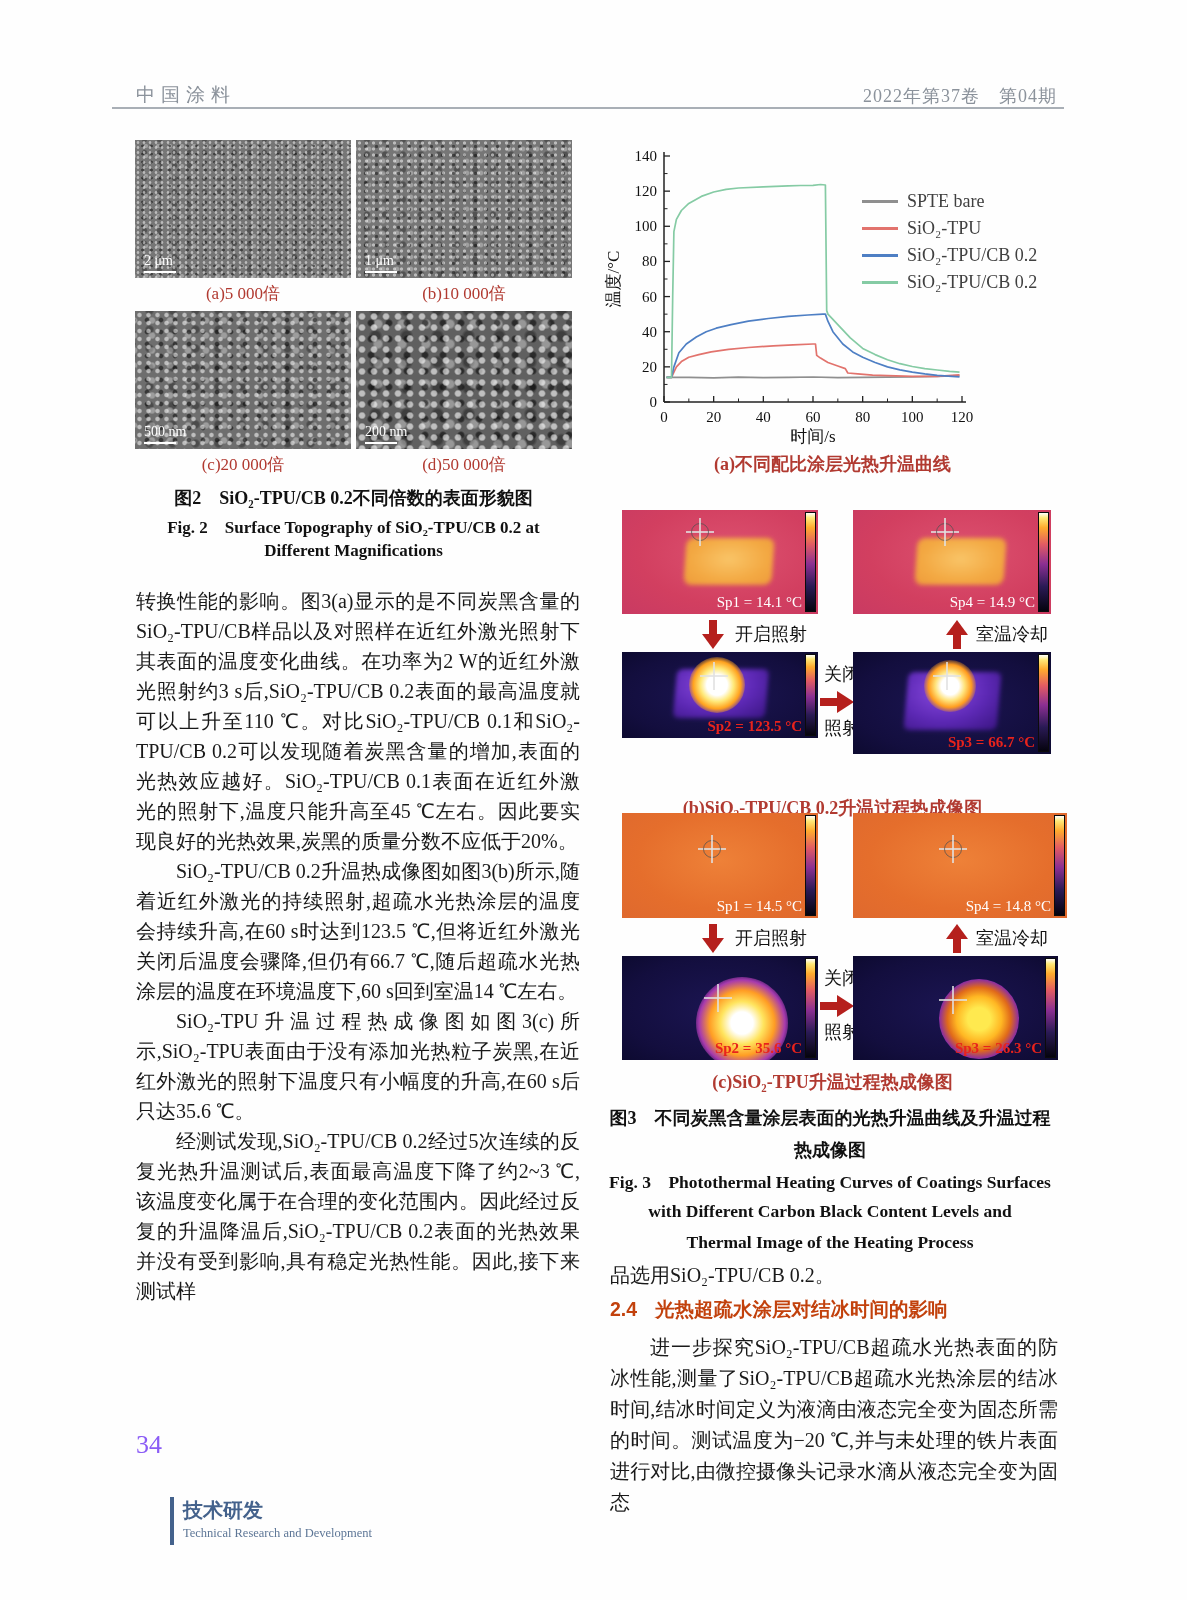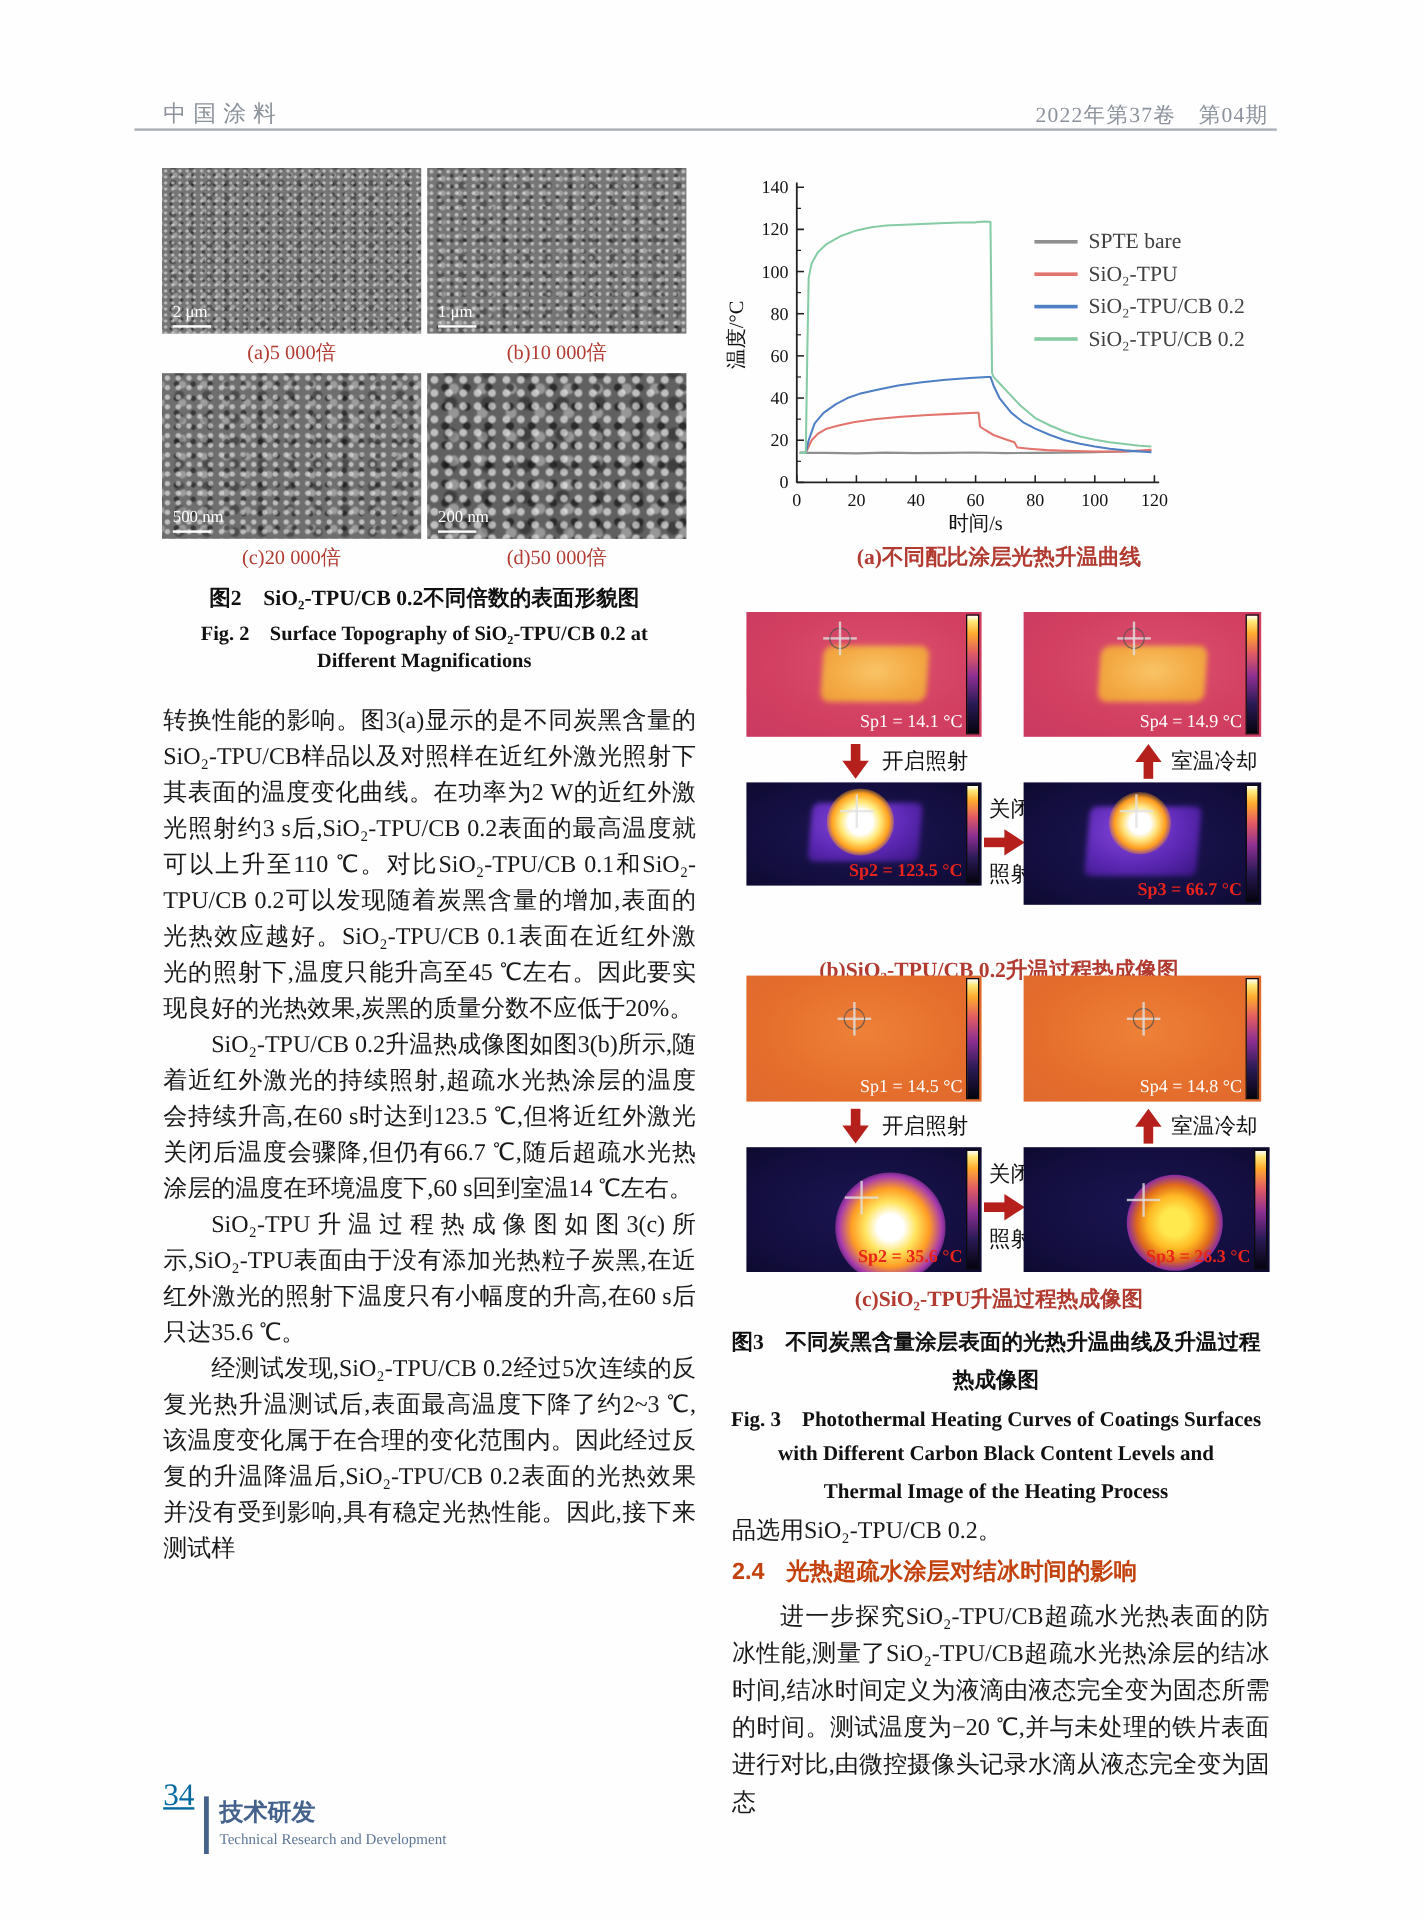--- a/index.html
+++ b/index.html
@@ -105,21 +105,21 @@
   .fig3cap.cn{font-size:18px;}
   .fig3cap.en{font-size:17.5px;}
   
   .rc-cont{position:absolute;left:610px;top:1262px;width:448px;font-size:20px;color:#191919;}
   .rc-head{position:absolute;left:610px;top:1296px;width:448px;
            font-family:"Liberation Sans", sans-serif;font-weight:bold;font-size:19.5px;color:#c2410c;}
   .rc-head .no{margin-right:18px;}
   .rc-para{position:absolute;left:610px;top:1332px;width:448px;font-size:20px;line-height:31px;
            text-align:justify;text-indent:2em;color:#191919;}
   
-  .ft-page{position:absolute;left:136px;top:1481px;font-size:26px;color:#0369a1;text-decoration:underline;}
+  .ft-page{position:absolute;left:136px;top:1430px;font-size:26px;color:#8b5cf6;}
   .ft-bar{position:absolute;left:170px;top:1497px;width:4px;height:48px;background:#44628c;}
   .ft-cn{position:absolute;left:183px;top:1497px;font-family:"Liberation Sans", sans-serif;
          font-weight:bold;font-size:20px;color:#44628c;}
   .ft-en{position:absolute;left:183px;top:1526px;font-size:12.5px;color:#5d7696;}
 </style>
 </head>
 <body>
 
 <div class="page">
 
@@ -290,21 +290,21 @@
   </div>
   <div class="t-cap" style="top:768px;margin-top:28px;">(b)SiO₂-TPU/CB 0.2升温过程热成像图</div>
 
   <div class="thermal tc-top" style="left:622px;top:813px;width:196px;height:105px;">
     <div class="cross" style="left:76px;top:22px;">
         <span class="ring"></span>
       </div>
     <div class="sp sp-w">Sp1 = 14.5 °C</div>
     <div class="cbar"></div>
   </div>
-  <div class="thermal tc-top" style="left:853px;top:813px;width:198px;height:105px;">
+  <div class="thermal tc-top" style="left:853px;top:813px;width:214px;height:105px;">
     <div class="cross" style="left:86px;top:22px;">
         <span class="ring"></span>
       </div>
     <div class="sp sp-w">Sp4 = 14.8 °C</div>
     <div class="cbar"></div>
   </div>
   <span class="arr arr-down" style="left:702px;top:924px;"></span>
   <div class="flow-label" style="left:735px;top:926px;">开启照射</div>
   <span class="arr arr-up" style="left:946px;top:924px;"></span>
   <div class="flow-label" style="left:976px;top:926px;">室温冷却</div>

